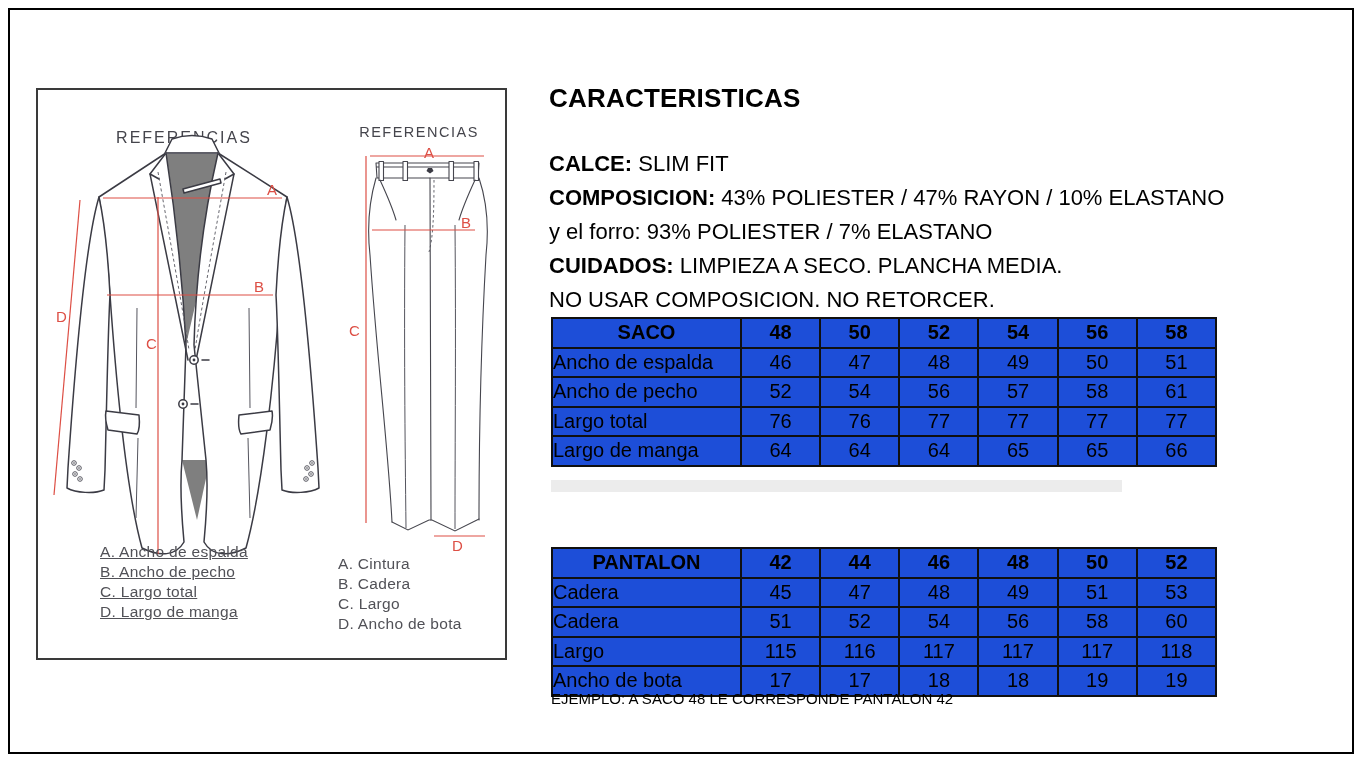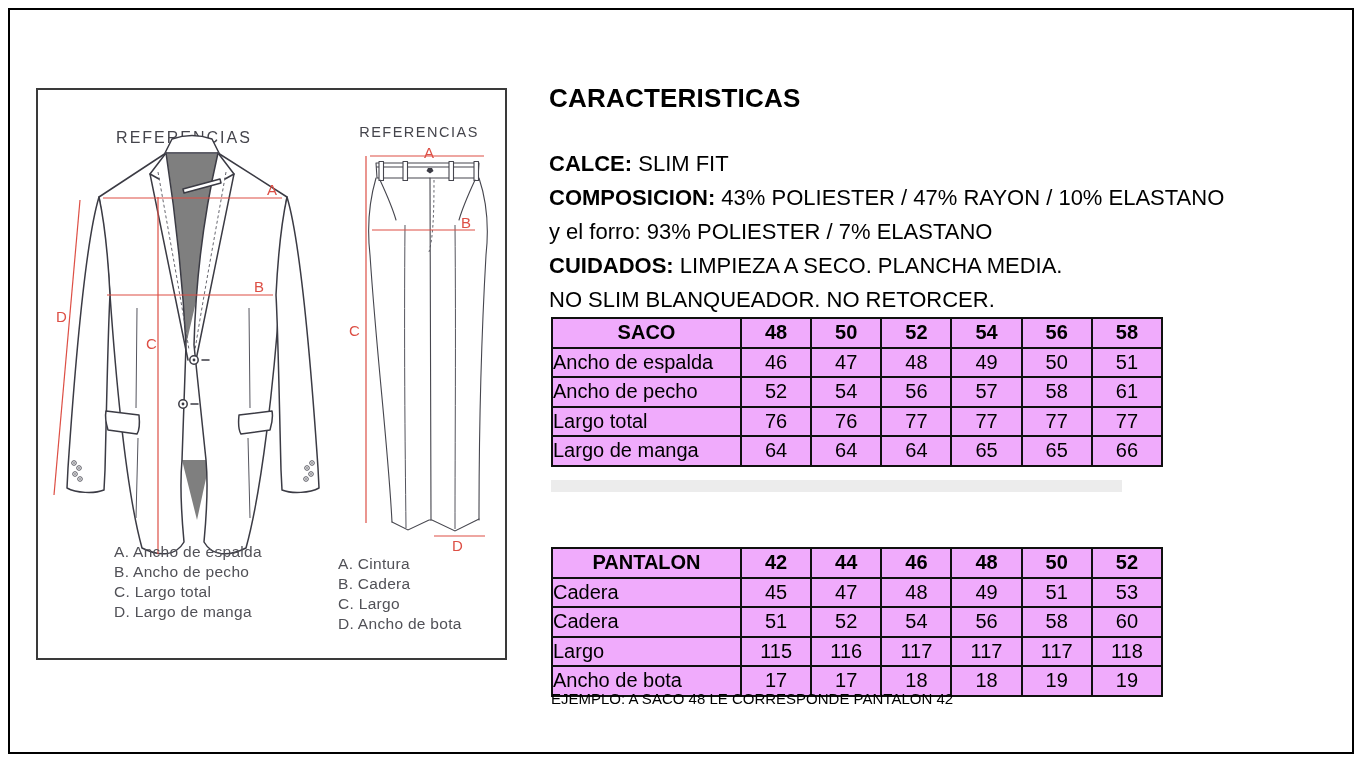--- a/index.html
+++ b/index.html
@@ -1,26 +1,26 @@
 <!DOCTYPE html>
 <html><head>
 <meta charset="utf-8">
 <style>
   html,body{margin:0;padding:0;background:#fff;}
   body{width:1366px;height:768px;position:relative;font-family:"Liberation Sans",sans-serif;color:#000;overflow:hidden;}
   .page-border{position:absolute;left:8px;top:8px;width:1346px;height:746px;border:2px solid #000;box-sizing:border-box;}
   .panel{position:absolute;left:36px;top:88px;width:471px;height:572px;border:2px solid #3a3a3a;box-sizing:border-box;background:#fff;}
   .panel svg{position:absolute;left:0;top:0;}
   .legend{position:absolute;color:#515157;font-size:15.5px;line-height:20px;letter-spacing:.3px;white-space:nowrap;}
-  .legend-jacket{left:76px;top:452px;}
+  .legend-jacket{left:62px;top:452px;text-decoration:underline;}
   .legend-pants{left:300px;top:464px;}
   .heading{position:absolute;left:549px;top:83px;font-size:26px;font-weight:bold;letter-spacing:.2px;}
   .specs{position:absolute;left:549px;top:147px;font-size:22px;line-height:34px;white-space:nowrap;}
   .specs .lbl{font-weight:bold;}
-  table.sizes{position:absolute;left:551px;width:612px;border-collapse:collapse;table-layout:fixed;background:#f0abfc;}
+  table.sizes{position:absolute;left:551px;width:666px;border-collapse:collapse;table-layout:fixed;background:#1d4ed8;}
   table.sizes th,table.sizes td{border:2px solid #101010;height:27.5px;text-align:center;font-size:20px;padding:0;white-space:nowrap;overflow:hidden;}
   table.sizes th{font-weight:bold;}
   table.sizes td.rowlabel{text-align:left;}
   .saco-table{top:317px;}
   .pantalon-table{top:503px;margin-top:44px;}
   .divider{position:absolute;left:551px;top:480px;width:571px;height:12px;background:#ececec;}
   .example{position:absolute;left:551px;top:690px;width:571px;text-align:left;font-size:15px;}
   
   .wh{fill:#fff;stroke:#3b3b44;stroke-width:1.5;stroke-linejoin:round;}
   .ln{fill:none;stroke:#3b3b44;stroke-width:1.5;stroke-linecap:round;}
@@ -172,21 +172,21 @@
   </div>
 </div>
 
 <div class="heading">CARACTERISTICAS</div>
 
 <div class="specs">
   <div class="spec-line"><span class="lbl">CALCE:</span><span> SLIM FIT</span></div>
   <div class="spec-line"><span class="lbl">COMPOSICION:</span><span> 43% POLIESTER / 47% RAYON / 10% ELASTANO</span></div>
   <div class="spec-line"><span class="lbl"></span><span>y el forro: 93% POLIESTER / 7% ELASTANO</span></div>
   <div class="spec-line"><span class="lbl">CUIDADOS:</span><span> LIMPIEZA A SECO. PLANCHA MEDIA.</span></div>
-  <div class="spec-line"><span class="lbl"></span><span>NO SLIM BLANQUEADOR. NO RETORCER.</span></div>
+  <div class="spec-line"><span class="lbl"></span><span>NO USAR COMPOSICION. NO RETORCER.</span></div>
 </div>
 
 <table class="sizes saco-table">
     <colgroup>
       <col style="width: 189px;">
       <col>
       <col>
       <col>
       <col>
       <col>

